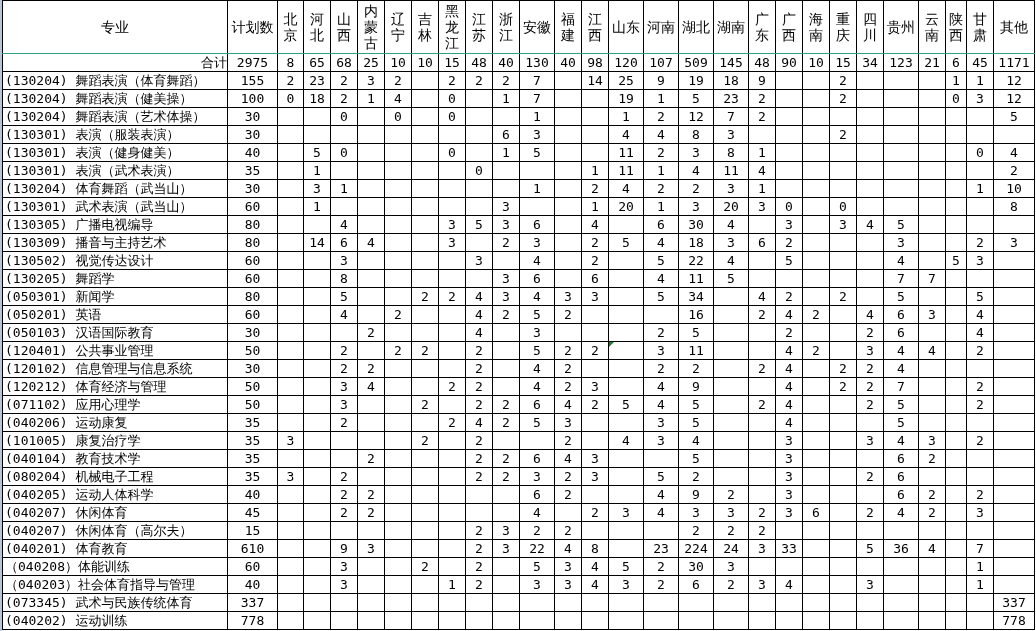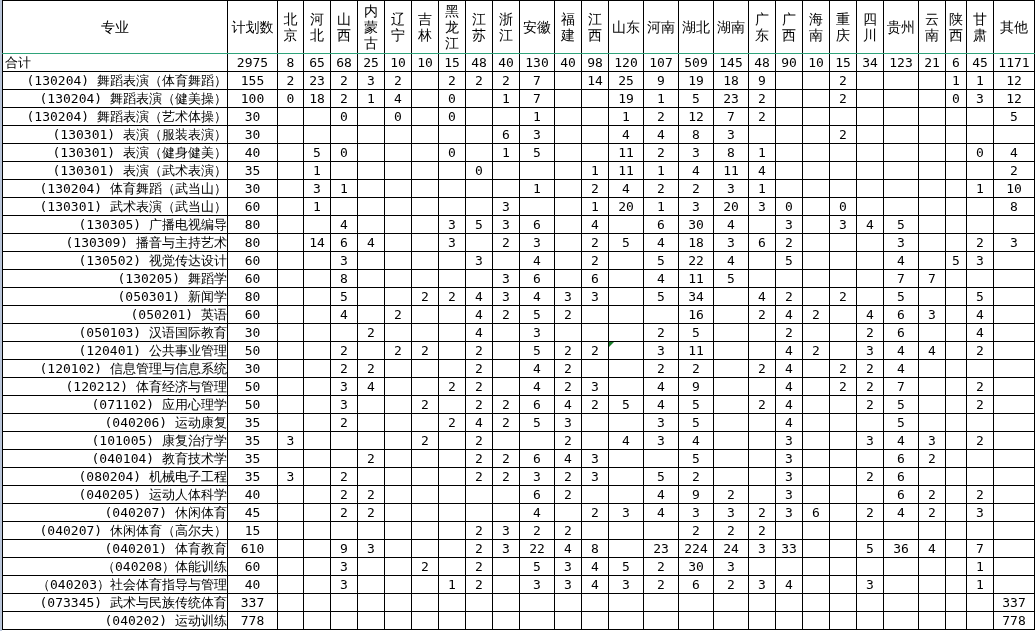--- a/index.html
+++ b/index.html
@@ -2,22 +2,22 @@
 <html><head>
 <meta charset="utf-8">
 <style>
   html, body { margin: 0; padding: 0; background: #ffffff; }
   body { width: 1036px; height: 631px; overflow: hidden; position: relative; font-family: "DejaVu Sans", "Liberation Sans", sans-serif; }
   .leftbar { position: absolute; left: 0; top: 0; width: 2px; height: 631px; background: #b8c4d8; }
   table.sheet { position: absolute; left: 2px; top: 0; border-collapse: collapse; table-layout: fixed; font-size: 13px; color: #000; }
   table.sheet td { border: 1px solid #000; padding: 0; height: 17px; line-height: 17px; text-align: center; white-space: nowrap; overflow: hidden; font-family: "DejaVu Sans Mono", "Liberation Mono", monospace; }
   table.sheet tr.hdr td { height: 52px; line-height: 16px; font-family: "DejaVu Sans", "Liberation Sans", sans-serif; font-size: 14px; border-bottom: 1px solid #2fa37a; }
   table.sheet tr.total td { border-top: 1px solid #2fa37a; }
-  table.sheet td.major { text-align: right; padding-left: 2px; font-family: "DejaVu Sans Mono", "Liberation Mono", monospace; }
-  table.sheet tr.total td.major { text-align: left; }
+  table.sheet td.major { text-align: left; padding-left: 2px; font-family: "DejaVu Sans Mono", "Liberation Mono", monospace; }
+  table.sheet tr.total td.major { text-align: right; }
   .vtext { display: inline-block; width: 14px; word-break: break-all; white-space: normal; line-height: 16px; }
   .note-mark { position: absolute; width: 0; height: 0; border-top: 5px solid #1a7f2a; border-right: 5px solid transparent; }
 </style>
 </head>
 <body>
 
 <div class="leftbar"></div>
 
 <table class="sheet">
   <colgroup id="cols">

